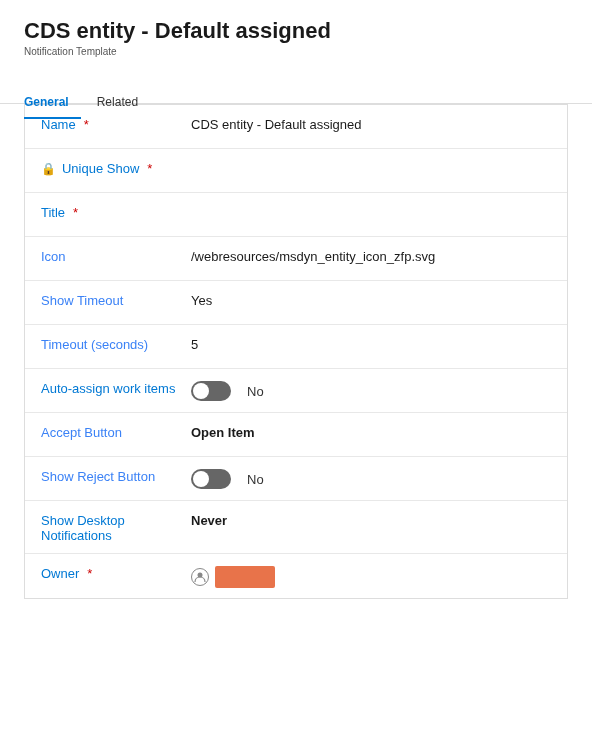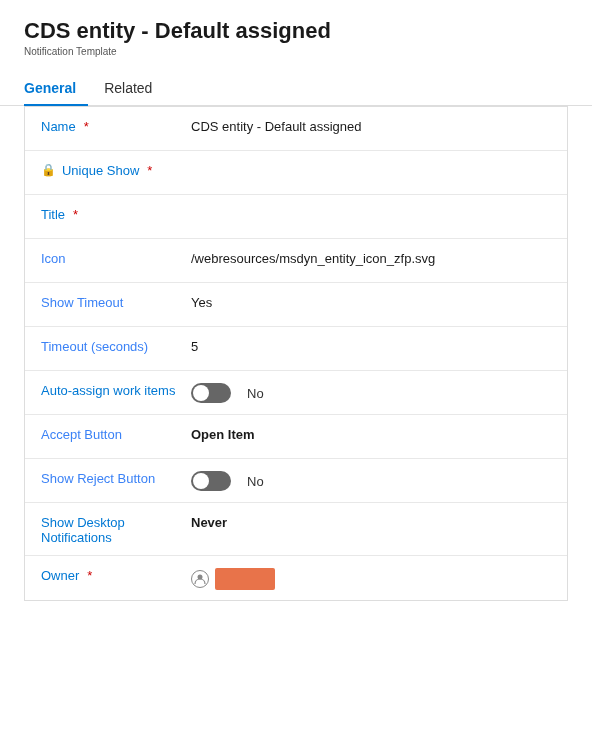--- a/index.html
+++ b/index.html
@@ -30,27 +30,27 @@
 
     .tabs {
       display: flex;
       border-bottom: 1px solid #ddd;
       padding: 0 24px;
       margin-bottom: 0;
     }
 
     .tab {
       padding: 10px 12px 8px 0;
-      font-size: 14px;
+      font-size: 12px;
       cursor: pointer;
       color: #333;
       margin-right: 16px;
       border-bottom: 2px solid transparent;
       position: relative;
-      top: 1px;
+      top: 16px;
     }
 
     .tab.active {
       color: #0078d4;
       border-bottom: 2px solid #0078d4;
       font-weight: 600;
     }
 
     .form-container {
       border: 1px solid #ddd;
@@ -70,21 +70,21 @@
       border-bottom: none;
     }
 
     .field-label {
       width: 150px;
       min-width: 150px;
       font-size: 13px;
       color: #0078d4;
       padding-top: 2px;
       display: flex;
-      align-items: flex-start;
+      align-items: flex-end;
       gap: 6px;
       flex-wrap: wrap;
     }
 
     .field-label.dark {
       color: #3b82f6;
     }
 
     .required-star {
       color: #c00;

